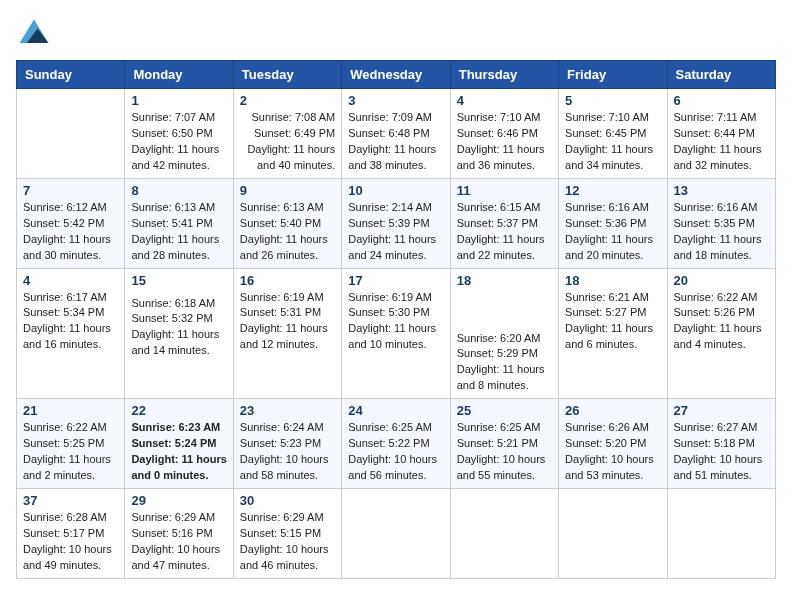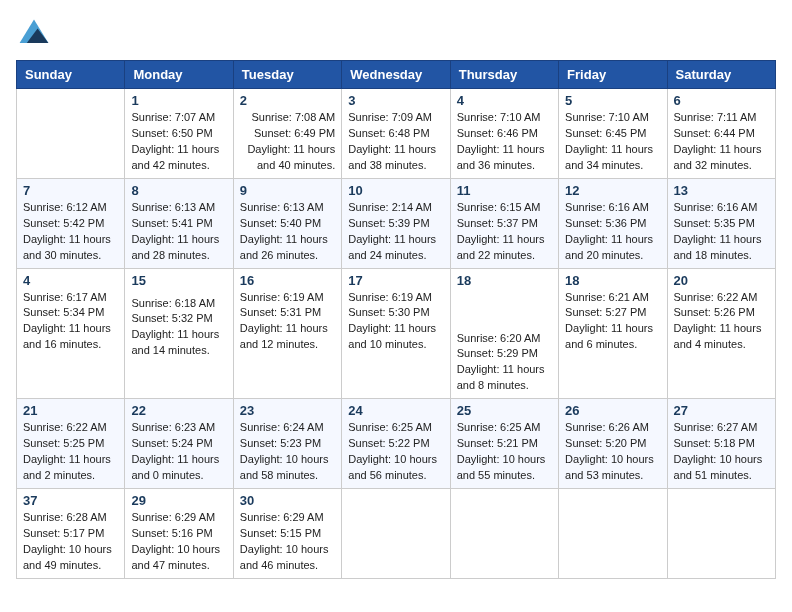--- a/index.html
+++ b/index.html
@@ -269,21 +269,21 @@
       <tr>
         <td>
           <div class="day-num">21</div>
           <div class="day-info" style="white-space: pre-line;">Sunrise: 6:22 AM
 Sunset: 5:25 PM
 Daylight: 11 hours
 and 2 minutes.</div>
         </td>
         <td>
           <div class="day-num">22</div>
-          <div class="day-info" style="white-space: pre-line;">Sunrise: 6:23 AM
+          <div class="day-info" style="white-space: pre-line; font-weight: bold;">Sunrise: 6:23 AM
 Sunset: 5:24 PM
 Daylight: 11 hours
 and 0 minutes.</div>
         </td>
         <td>
           <div class="day-num">23</div>
           <div class="day-info" style="white-space: pre-line;">Sunrise: 6:24 AM
 Sunset: 5:23 PM
 Daylight: 10 hours
 and 58 minutes.</div>

